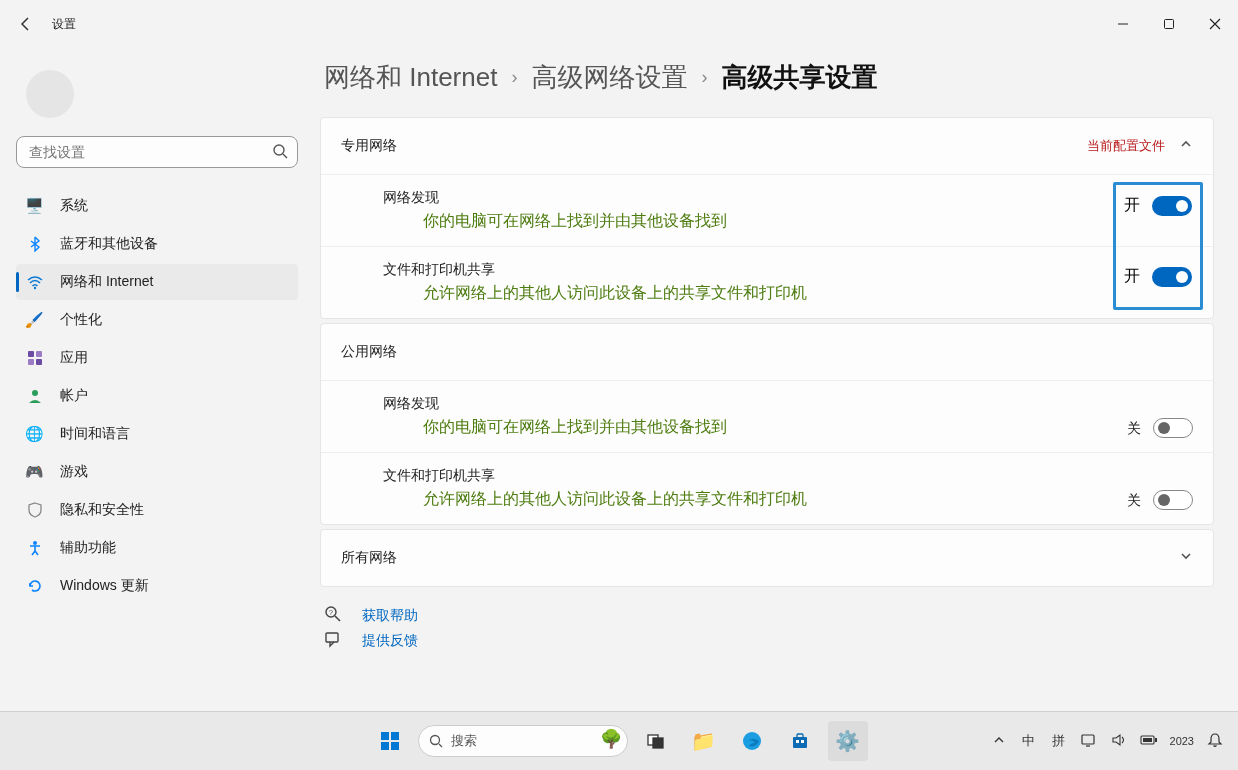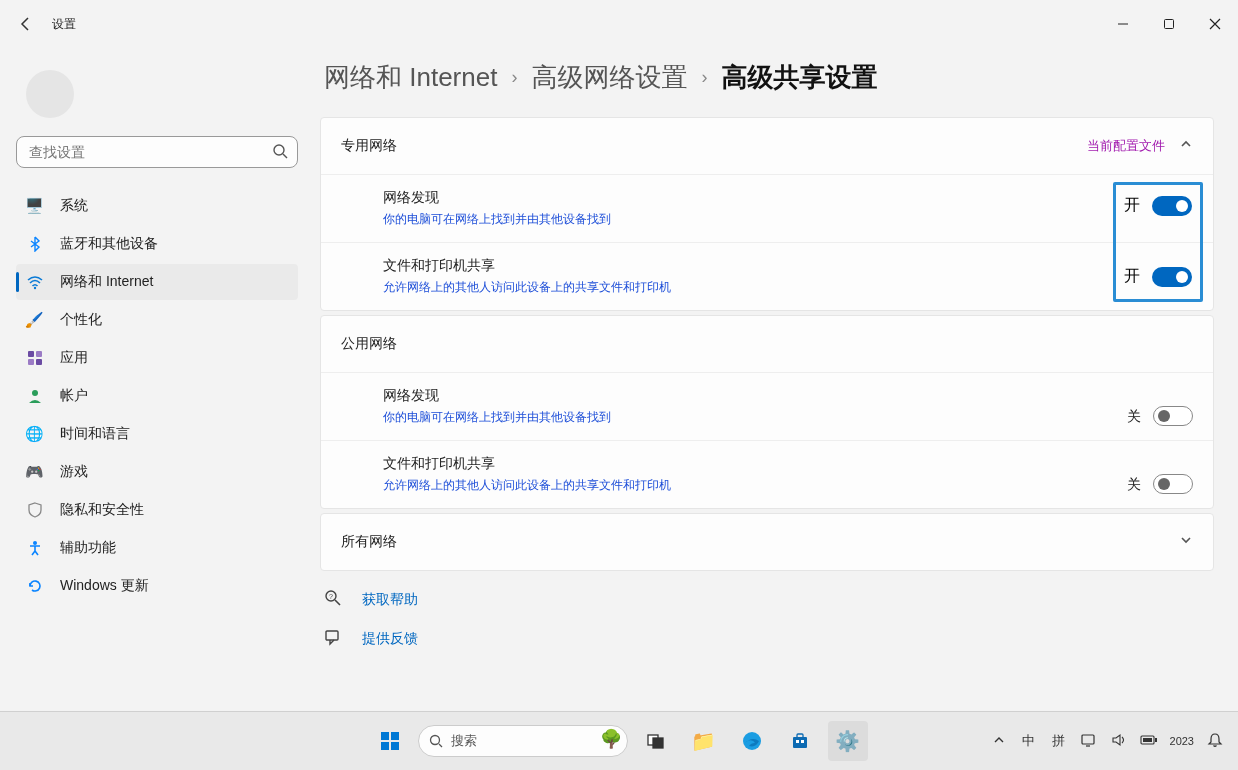--- a/index.html
+++ b/index.html
@@ -32,42 +32,42 @@
   
   .content { flex:1; padding: 12px 24px 0 10px; overflow:auto; }
   .breadcrumb { display:flex; align-items:center; gap:14px; font-size:26px; color:#555; margin-bottom:22px; padding-left:4px;}
   .breadcrumb .bc-link { cursor:pointer; }
   .breadcrumb .bc-sep { font-size:18px; color:#888; }
   .breadcrumb .bc-cur { color:#111; font-weight:600; }
 
   .card { background:#fdfdfd; border:1px solid #e5e5e5; border-radius:4px; margin-bottom:4px; }
   .sec-header { display:flex; align-items:center; height:56px; padding:0 20px; cursor:pointer;justify-content:space-between; }
   .sec-header .sec-title { font-size:14px; color:#222; }
-  .sec-header .sec-badge { margin-left:auto; font-size:13px; color:#a21caf; margin-right:14px; }
+  .sec-header .sec-badge { margin-left:auto; font-size:13px; color:#b91c1c; margin-right:14px; }
   .sec-header .chev { color:#555; }
 
   .row { display:flex; align-items:flex-end; padding:14px 20px 14px 62px; border-top:1px solid #eee; }
   .row .rtext { flex:1; }
   .row .rtitle { font-size:14px; color:#222; margin-bottom:4px; }
-  .row .rdesc { font-size:12px; color:#1d4ed8; }
+  .row .rdesc { font-size:16px; color:#4d7c0f;margin-left:40px; }
   .row .tlabel { font-size:14px; color:#222; margin-right:12px; }
 
   .toggle { width:40px; height:20px; border-radius:10px; position:relative; cursor:pointer; }
   .toggle.on { background:#0067c0; }
   .toggle.off { background:#fff; border:1px solid #888; }
   .toggle .knob { position:absolute; width:12px; height:12px; border-radius:50%; top:4px; }
   .toggle.on .knob { background:#fff; right:4px; }
   .toggle.off .knob { background:#666; left:4px; top:3px; }
 
   .highlight-box { border:3px solid #2a8dd4; border-radius:2px; padding:4px 6px; display:inline-flex; align-items:center; gap:14px; }
   .big-highlight { border:3px solid #2a8dd4; border-radius:2px; padding:10px 8px; display:flex; flex-direction:column; gap:50px; }
   .checkbox-row { padding:10px 20px 14px 62px; border-top:1px solid #eee; }
   .cb { width:20px; height:20px; background:#0067c0; border-radius:4px; display:flex; align-items:center; justify-content:center; color:#fff; }
 
-  .help-links { margin-top:18px; display:flex; flex-direction:column; gap:18px; padding-left:4px; }
+  .help-links { margin-top:18px; display:flex; flex-direction:column; gap:4px; padding-left:4px; }
   .help-link { display:flex; align-items:center; gap:20px; font-size:14px; color:#0067c0; cursor:pointer; }
   .help-link .hicon { color:#444; width:18px; text-align:center;}
 
   
   .taskbar { height:59px; background:#e9e9e9; border-top:1px solid #d0d0d0; display:flex; align-items:center; position:relative; }
   .task-center { position:absolute; left:50%; transform:translateX(-50%); display:flex; align-items:center; gap:8px; }
   .task-search { display:flex; align-items:center; height:32px; width:210px; background:#fdfdfd; border:1px solid #ccc; border-radius:16px; padding:0 10px; gap:8px; font-size:13px; color:#555; position:relative;}
   .task-search .art { position:absolute; right:4px; top:2px; font-size:18px; }
   .task-icon { width:40px; height:40px; display:flex; align-items:center; justify-content:center; font-size:20px; cursor:pointer; border-radius:4px; }
   .task-icon.active { background:#dcdcdc; }

